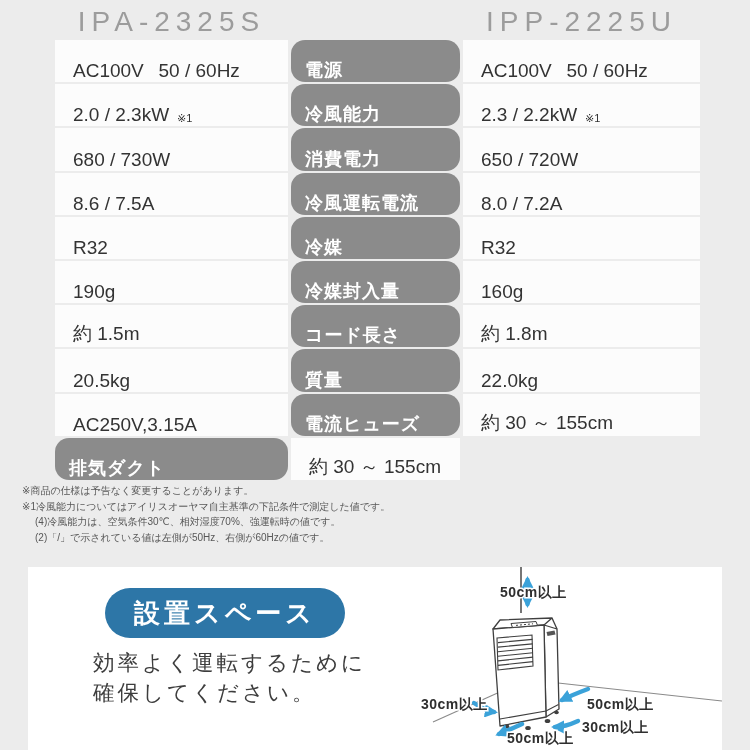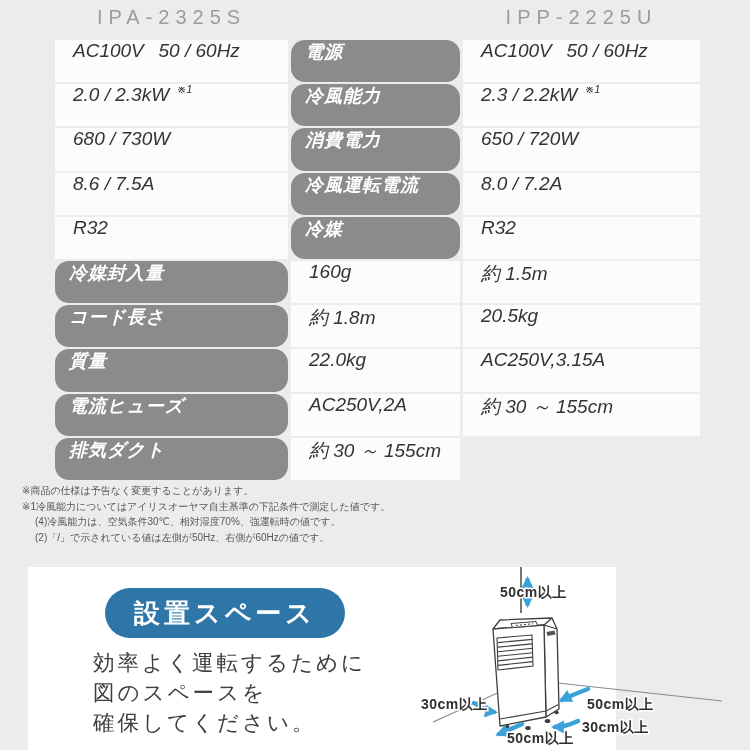--- a/index.html
+++ b/index.html
@@ -8,39 +8,39 @@
     background:#ececec;
     font-family:"Liberation Sans","DejaVu Sans",sans-serif;
     color:#333;
   }
   
   .titles{
     position:absolute;left:55px;top:6px;width:645px;
     display:grid;grid-template-columns:233px 169px 237px;column-gap:3px;
   }
   .model-title{
-    text-align:center;font-size:20px;font-weight:500;color:#9c9c9c;
+    text-align:center;font-size:28px;font-weight:500;color:#9c9c9c;
     letter-spacing:6px;white-space:nowrap;
   }
   
   .spec-grid{
     position:absolute;left:55px;top:40px;width:645px;
     display:grid;grid-template-columns:233px 169px 237px;
     grid-auto-rows:42.2px;column-gap:3px;row-gap:2px;
   }
-  .cell{display:flex;align-items:flex-start;white-space:nowrap;font-style:italic;}
+  .cell{display:flex;align-items:flex-end;white-space:nowrap;}
   .cell.val{background:#fcfcfc;padding-left:18px;font-size:19px;color:#333;}
   .cell.lbl{background:#8b8b8b;padding-left:14px;font-size:18px;font-weight:bold;color:#fff;letter-spacing:1px;border-radius:14px;}
   .cell sup{font-size:11px;margin-left:8px;color:#333;position:relative;top:-1px;}
   
   .footnotes{position:absolute;left:22px;top:483px;font-size:10px;line-height:15.7px;color:#575757;}
   .footnotes .line{white-space:nowrap;}
   .footnotes .line.indent{padding-left:13px;}
   
-  .card{position:absolute;left:28px;top:567px;width:588px;height:183px;background:#ffffff;}
+  .card{position:absolute;left:28px;top:567px;width:694px;height:183px;background:#ffffff;}
   .badge{
     position:absolute;left:77px;top:21px;width:240px;height:50px;
     background:#2d76a7;border-radius:26px;
     display:flex;align-items:center;justify-content:center;
     color:#fff;font-size:26px;font-weight:bold;letter-spacing:4px;
   }
   .card-text{position:absolute;left:65px;top:81px;font-size:21.5px;line-height:30px;letter-spacing:3px;color:#3d3d3d;}
   .card-text .line{white-space:nowrap;}
   .diagram-svg{position:absolute;left:0;top:0;width:694px;height:183px;}
   .dlabel{
@@ -112,20 +112,24 @@
       <sup></sup>
     </div>
     <div class="cell lbl">
       <span>冷媒</span>
     </div>
     <div class="cell val">
       <span>R32</span>
       <sup></sup>
     </div>
 
+    <div class="cell val">
+      <span>190g</span>
+      <sup></sup>
+    </div>
     <div class="cell lbl">
       <span>冷媒封入量</span>
     </div>
     <div class="cell val">
       <span>160g</span>
       <sup></sup>
     </div>
 
     <div class="cell val">
       <span>約 1.5m</span>
@@ -150,24 +154,20 @@
       <span>22.0kg</span>
       <sup></sup>
     </div>
 
     <div class="cell val">
       <span>AC250V,3.15A</span>
       <sup></sup>
     </div>
     <div class="cell lbl">
       <span>電流ヒューズ</span>
-    </div>
-    <div class="cell val">
-      <span>AC250V,2A</span>
-      <sup></sup>
     </div>
 
     <div class="cell val">
       <span>約 30 ～ 155cm</span>
       <sup></sup>
     </div>
     <div class="cell lbl">
       <span>排気ダクト</span>
     </div>
     <div class="cell val">
@@ -189,21 +189,20 @@
 
 
 </div>
 
 <div class="card">
   <div class="badge">設置スペース</div>
   <div class="card-text">
 
       <div class="line">効率よく運転するために</div>
 
-      <div class="line">図のスペースを</div>
 
       <div class="line">確保してください。</div>
 
   </div>
 
   <svg class="diagram-svg" viewBox="28 567 694 183" xmlns="http://www.w3.org/2000/svg">
     <defs>
       <marker id="ah" viewBox="0 0 10 10" refX="7" refY="5" markerWidth="3" markerHeight="3" orient="auto-start-reverse">
         <path d="M0,0 L10,5 L0,10 Z" fill="#3ba2d9"></path>
       </marker>

